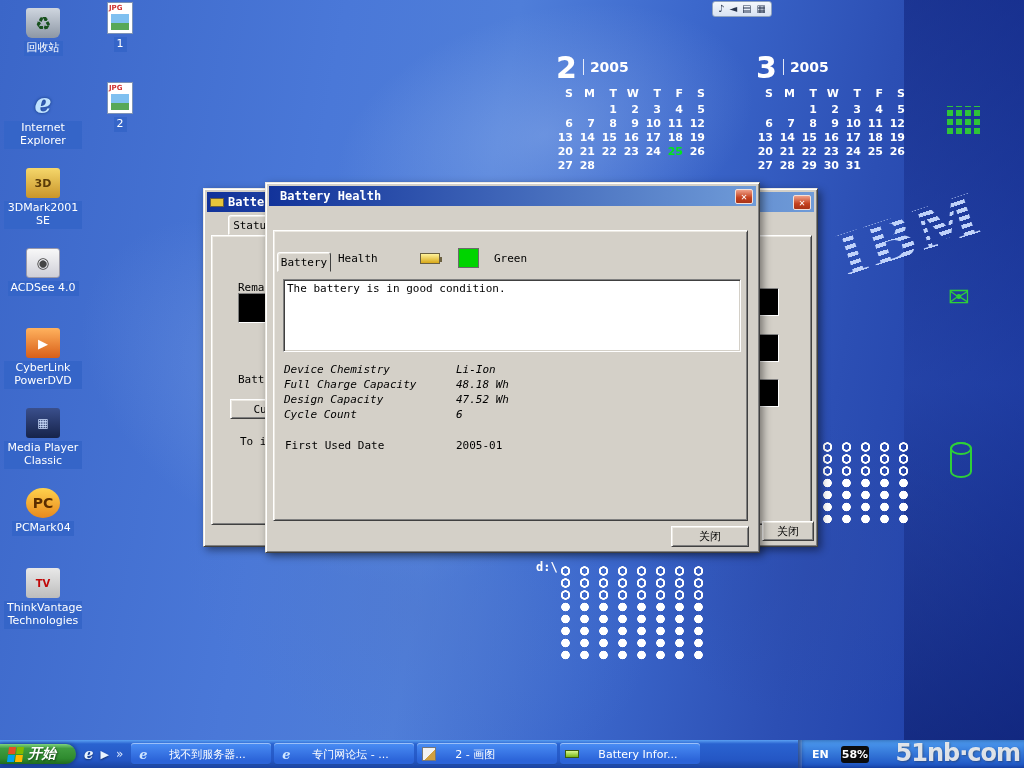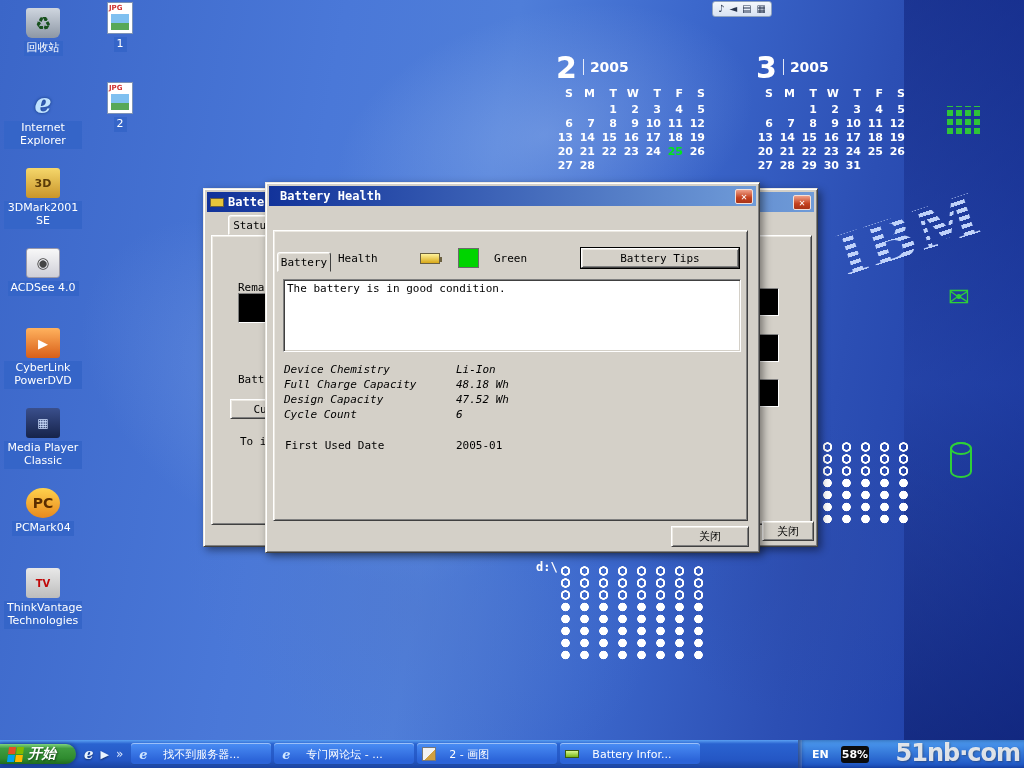--- a/index.html
+++ b/index.html
@@ -112,21 +112,21 @@
                background:linear-gradient(180deg,#7ed37e,#3f9c3f 22%,#2f8b2f 72%,#1f6b1f);
                border-radius:0 14px 14px 0; box-shadow:1px 0 4px rgba(0,0,0,.4); color:#fff;
                font:bold italic 14px "DejaVu Sans",sans-serif; text-shadow:1px 1px 2px rgba(0,0,0,.5); }
   .winflag { display:grid; grid-template-columns:7px 7px; grid-template-rows:7px 7px; gap:1px; transform:skewX(-8deg); }
   .winflag i { display:block; } .winflag i:nth-child(1){background:#e34f26;} .winflag i:nth-child(2){background:#7fbb00;}
   .winflag i:nth-child(3){background:#00a3ee;} .winflag i:nth-child(4){background:#ffb900;}
   .quick { display:flex; align-items:center; gap:7px; padding:0 8px; height:28px; }
   .ql { font:bold italic 15px "DejaVu Serif",serif; color:#eaf4ff; cursor:pointer; line-height:1; text-shadow:0 1px 2px rgba(0,0,0,.5); }
   .ql-ch { color:#dbe8ff; font-size:12px; cursor:pointer; }
   .tasks { display:flex; gap:3px; align-items:center; height:28px; padding-top:0; }
-  .taskbtn { width:140px; height:22px; border-radius:3px; display:flex; align-items:center; gap:13px; padding:0 5px; cursor:pointer;
+  .taskbtn { width:140px; height:22px; border-radius:3px; display:flex; align-items:center; gap:19px; padding:0 5px; cursor:pointer;
              background:linear-gradient(180deg,#4a8ef5,#2b63d8 80%); box-shadow:inset 0 1px rgba(255,255,255,.45), inset 0 -1px rgba(0,0,0,.25); }
   .tlabel { color:#fff; font-size:11px; white-space:nowrap; overflow:hidden; text-overflow:ellipsis; }
   .tico { width:14px; height:14px; flex:0 0 14px; display:flex; align-items:center; justify-content:center; }
   .tic-ie::before { content:"e"; font:bold italic 13px "DejaVu Serif",serif; color:#cfe6ff; }
   .tic-paint { background:linear-gradient(135deg,#f2f2f2 55%,#d0a040 55%); border:1px solid #777; }
   .tic-batt { width:14px; height:8px; background:linear-gradient(#d8f890,#78b818); border:1px solid #3c5c10; }
   .spacer { flex:1; }
   .tray { height:28px; width:226px; display:flex; align-items:center; gap:12px; padding-left:14px; position:relative;
           background:linear-gradient(180deg,#4d9cf0,#1b50c0); box-shadow:inset 3px 0 4px rgba(0,10,60,.5), inset 4px 0 0 rgba(255,255,255,.2); }
   .lang { color:#fff; font-size:11px; font-weight:bold; cursor:pointer; }
@@ -369,21 +369,20 @@
   <div class="titlebar">
     <span class="title-text" style="padding-left:8px;">Battery Health</span>
     <span class="xbtn"></span>
   </div>
   <div class="tab" style="left:11px; top:28px; width:54px;margin-top:41px;">Battery</div>
   <div class="tabpage" style="left:7px; top:47px; width:475px; height:291px;">
     <div class="mono" style="left:11px; top:21px;">Battery Health</div>
     <div class="batt-glyph" style="left:146px; top:22px;"></div>
     <div class="green-square" style="left:184px; top:17px;"></div>
     <div class="mono" style="left:220px; top:21px;">Green</div>
-    <div class="btn3d btn-default" style="left:307px; top:17px; width:158px; height:20px;">Battery Tips</div>
     <div class="sunken" style="left:9px; top:48px; width:458px; height:73px;">
       <div class="mono" style="left:3px; top:2px; white-space:normal;">The battery is in good condition.</div>
     </div>
     <div class="fgrid">
 
         <div>Device Chemistry</div>
         <div>Li-Ion</div>
 
         <div>Full Charge Capacity</div>
         <div>48.18 Wh</div>

